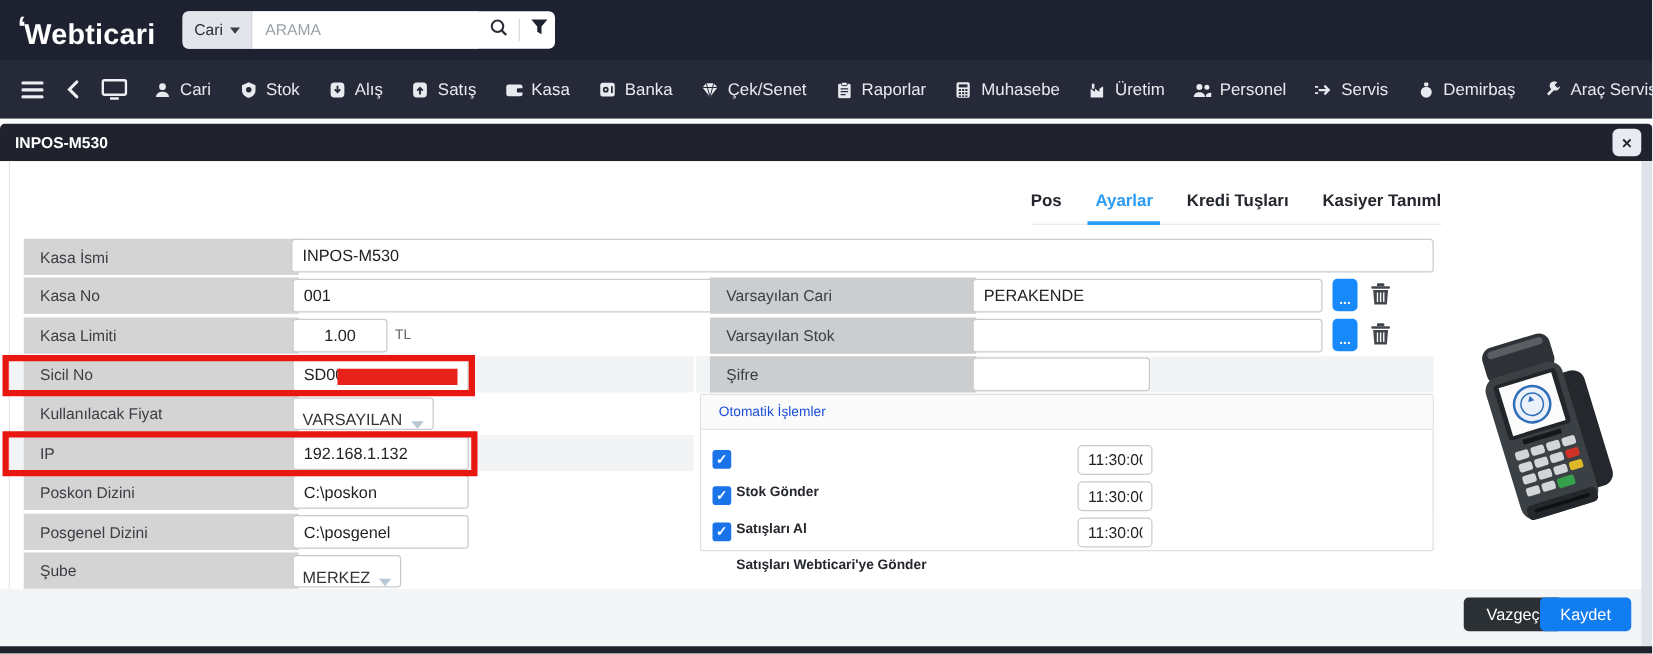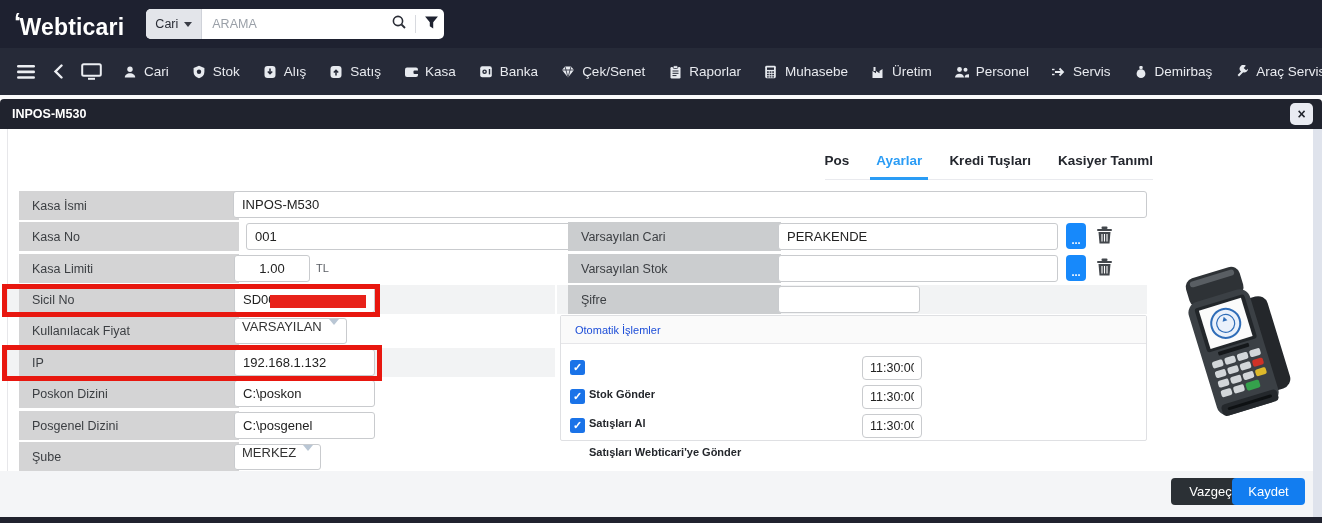--- a/index.html
+++ b/index.html
@@ -45,21 +45,21 @@
 
   
   .row { position:absolute; height:29px; }
   .row .lbl { position:absolute; left:11px; top:0; height:29px; background:#d4d4d5; color:#3b3e42; font-size:12.5px; display:flex; align-items:center; padding-left:13px; }
   .row.striped { background:#f2f3f4; }
   .lrow { left:8px; width:547px; }
   .lrow .lbl { width:220px; }
   .rrow { left:557px; width:590px; }
   .rrow .lbl { width:213px; background:#cbcdcf; }
   .tinput { position:absolute; top:1px; height:27px; border:1px solid #c9cbce; border-radius:3px; font-size:13px; color:#222; padding:0 8px; font-family:"Liberation Sans",sans-serif; background:#fff; outline:none; }
-  .selectbox { position:absolute; top:2px; height:26px; border:1px solid #c9cbce; border-radius:3px; background:#fff; display:flex; align-items:flex-start; font-size:13px; color:#333; padding:0 7px; cursor:pointer; }
+  .selectbox { position:absolute; top:2px; height:26px; border:1px solid #c9cbce; border-radius:3px; background:#fff; display:flex; align-items:flex-end; font-size:13px; color:#333; padding:0 7px; cursor:pointer; }
   .selectbox .caret { width:0; height:0; border-left:5px solid transparent; border-right:5px solid transparent; border-top:6px solid #b9c6d4; margin-left:7px; }
   .suffix { position:absolute; top:8px; font-size:11px; color:#5a5e64;text-align:center; }
 
   .dotsbtn { position:absolute; top:1px; width:20px; height:26px; background:#1789fb; border:none; border-radius:4px; color:#fff; font-size:11px; font-weight:bold; line-height:34px; cursor:pointer; font-family:"Liberation Sans",sans-serif; }
   .trashbtn { position:absolute; top:3px; width:20px; height:22px; background:none; border:none; cursor:pointer; padding:0; }
 
   
   .autopanel { position:absolute; left:560px; top:315px; width:587px; height:126px; border:1px solid #dfe0e3; border-radius:2px; background:#fff; }
   .autopanel .phead { height:28px; background:#fafafa; border-bottom:1px solid #e6e6e9; display:flex; align-items:center; padding-left:14px; font-size:11px; color:#1d4ed8; }
   .autorow { position:absolute; left:0; width:100%; height:24px; }
@@ -293,21 +293,21 @@
     <span class="tab">Dizayn</span>
   </div>
 
   <div class="row lrow" style="top:191px">
     <div class="lbl">Kasa İsmi</div>
   </div>
   <input class="tinput" style="left: 233px; top: 191px; width: 914px;" value="INPOS-M530">
 
   <div class="row lrow" style="top:222px">
     <div class="lbl">Kasa No</div>
-    <input class="tinput" style="left: 226px; width: 380px; margin-left: 12px;" value="001">
+    <input class="tinput" style="left: 226px; width: 380px;" value="001">
   </div>
 
   <div class="row lrow" style="top:254px">
     <div class="lbl">Kasa Limiti</div>
     <input class="tinput" style="left: 226px; width: 76px; text-align: center;" value="1.00">
     <span class="suffix" style="left:308px;">TL</span>
   </div>
 
   <div class="row lrow striped" style="top:285px">
     <div class="lbl">Sicil No</div>

